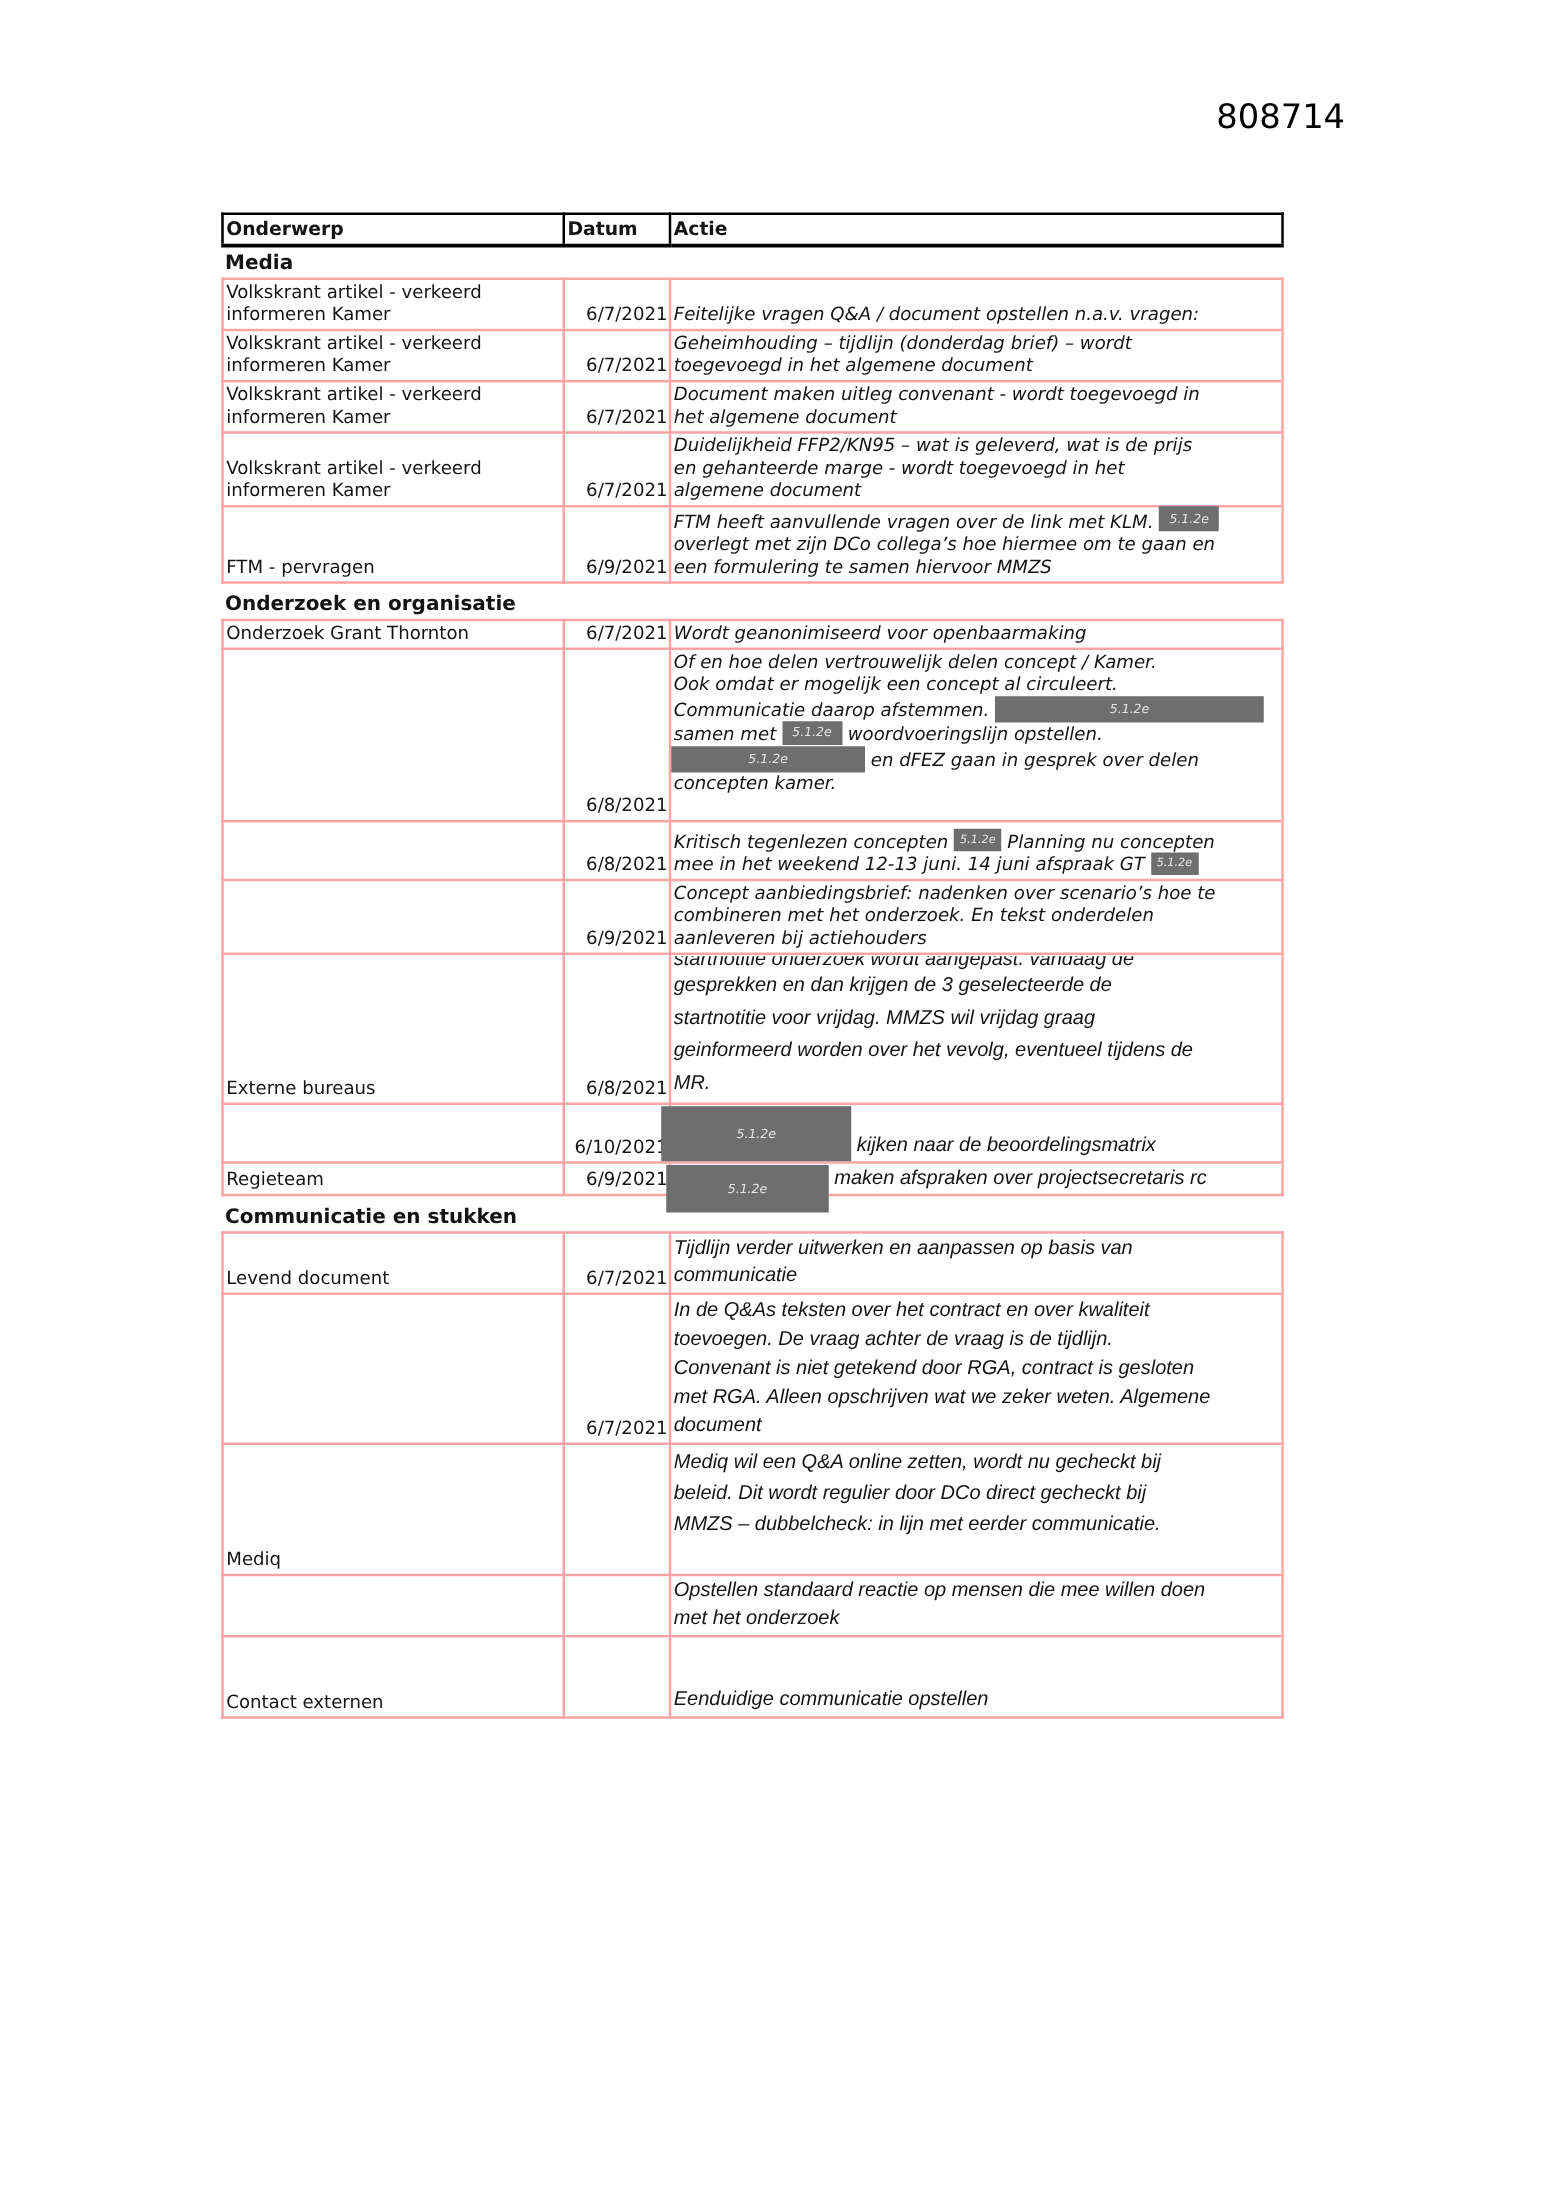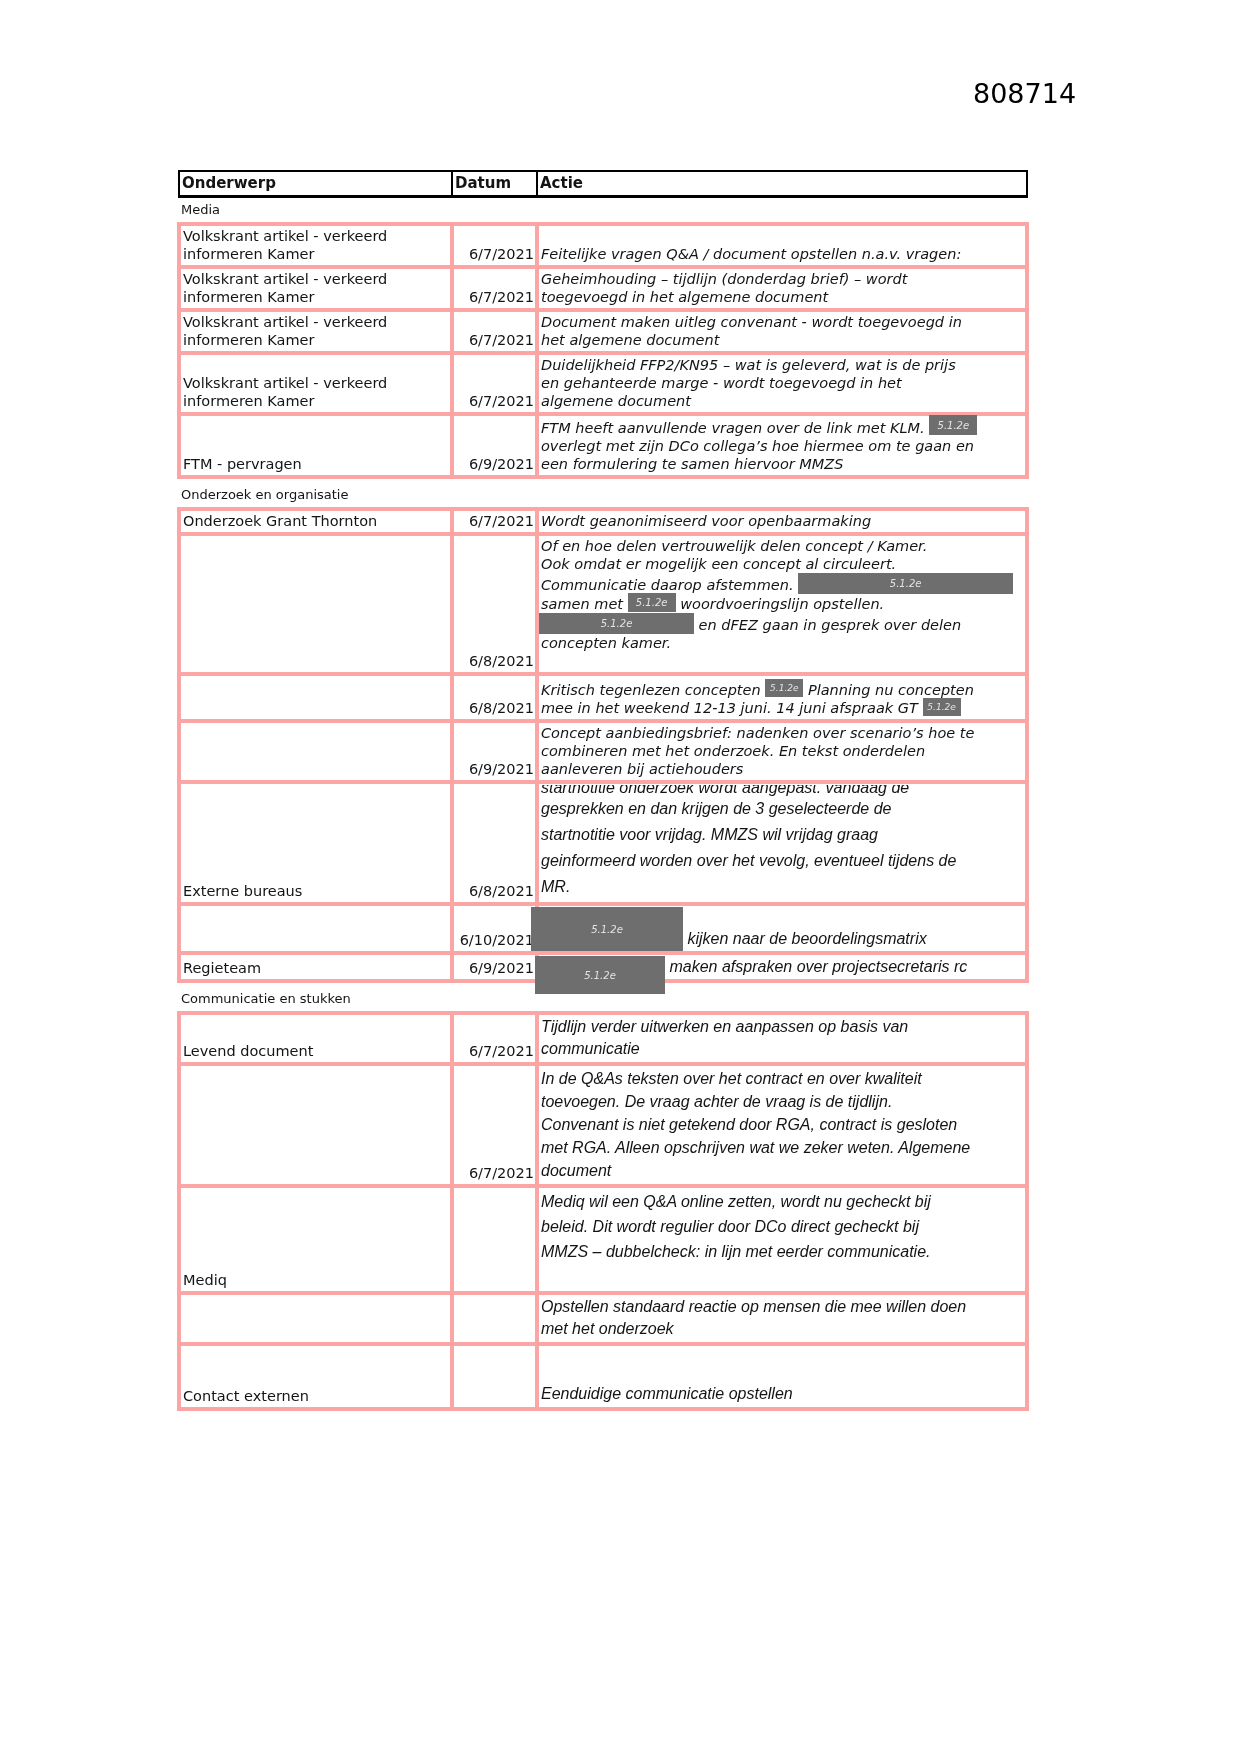--- a/index.html
+++ b/index.html
@@ -13,38 +13,38 @@
   }
   table.sheet {
     position:absolute; left:177px; top:170px; width:848px;
     border-collapse:collapse; table-layout:fixed;
   }
   col.c-onderwerp { width:273px; }
   col.c-datum    { width:85px; }
   col.c-actie    { width:490px; }
 
   th, td {
-    border:4px solid #fca5a5;
+    border:2px solid #fca5a5;
     font-size:14.5px; line-height:18px;
     padding:1px 3px 2px 3px;
     vertical-align:bottom;
     overflow:visible;
     word-wrap:break-word;
   }
   thead th {
     text-align:left; font-weight:bold; font-size:15px;
     border:2px solid #000; border-bottom:3px solid #000;
     padding:2px 2px 3px 2px; vertical-align:middle;
   }
   td.subject { padding-left:2px; }
   td.date    { text-align:right; white-space:nowrap; padding-right:1px; }
   td.action  { padding-left:2px;font-style:italic; }
 
   tr.section-row td {
-    border:none; font-weight:normal; font-size:13px;
+    border:none; font-weight:bold; font-size:16px;
     padding:3px 0 3px 2px; vertical-align:middle;
   }
   tr.section-gap td { padding-top:7px; }
 
   tr.altfont td.action {
     font-family:"Liberation Sans", sans-serif;
     font-size:16px; line-height:23px;
   }
 
   .redact {

